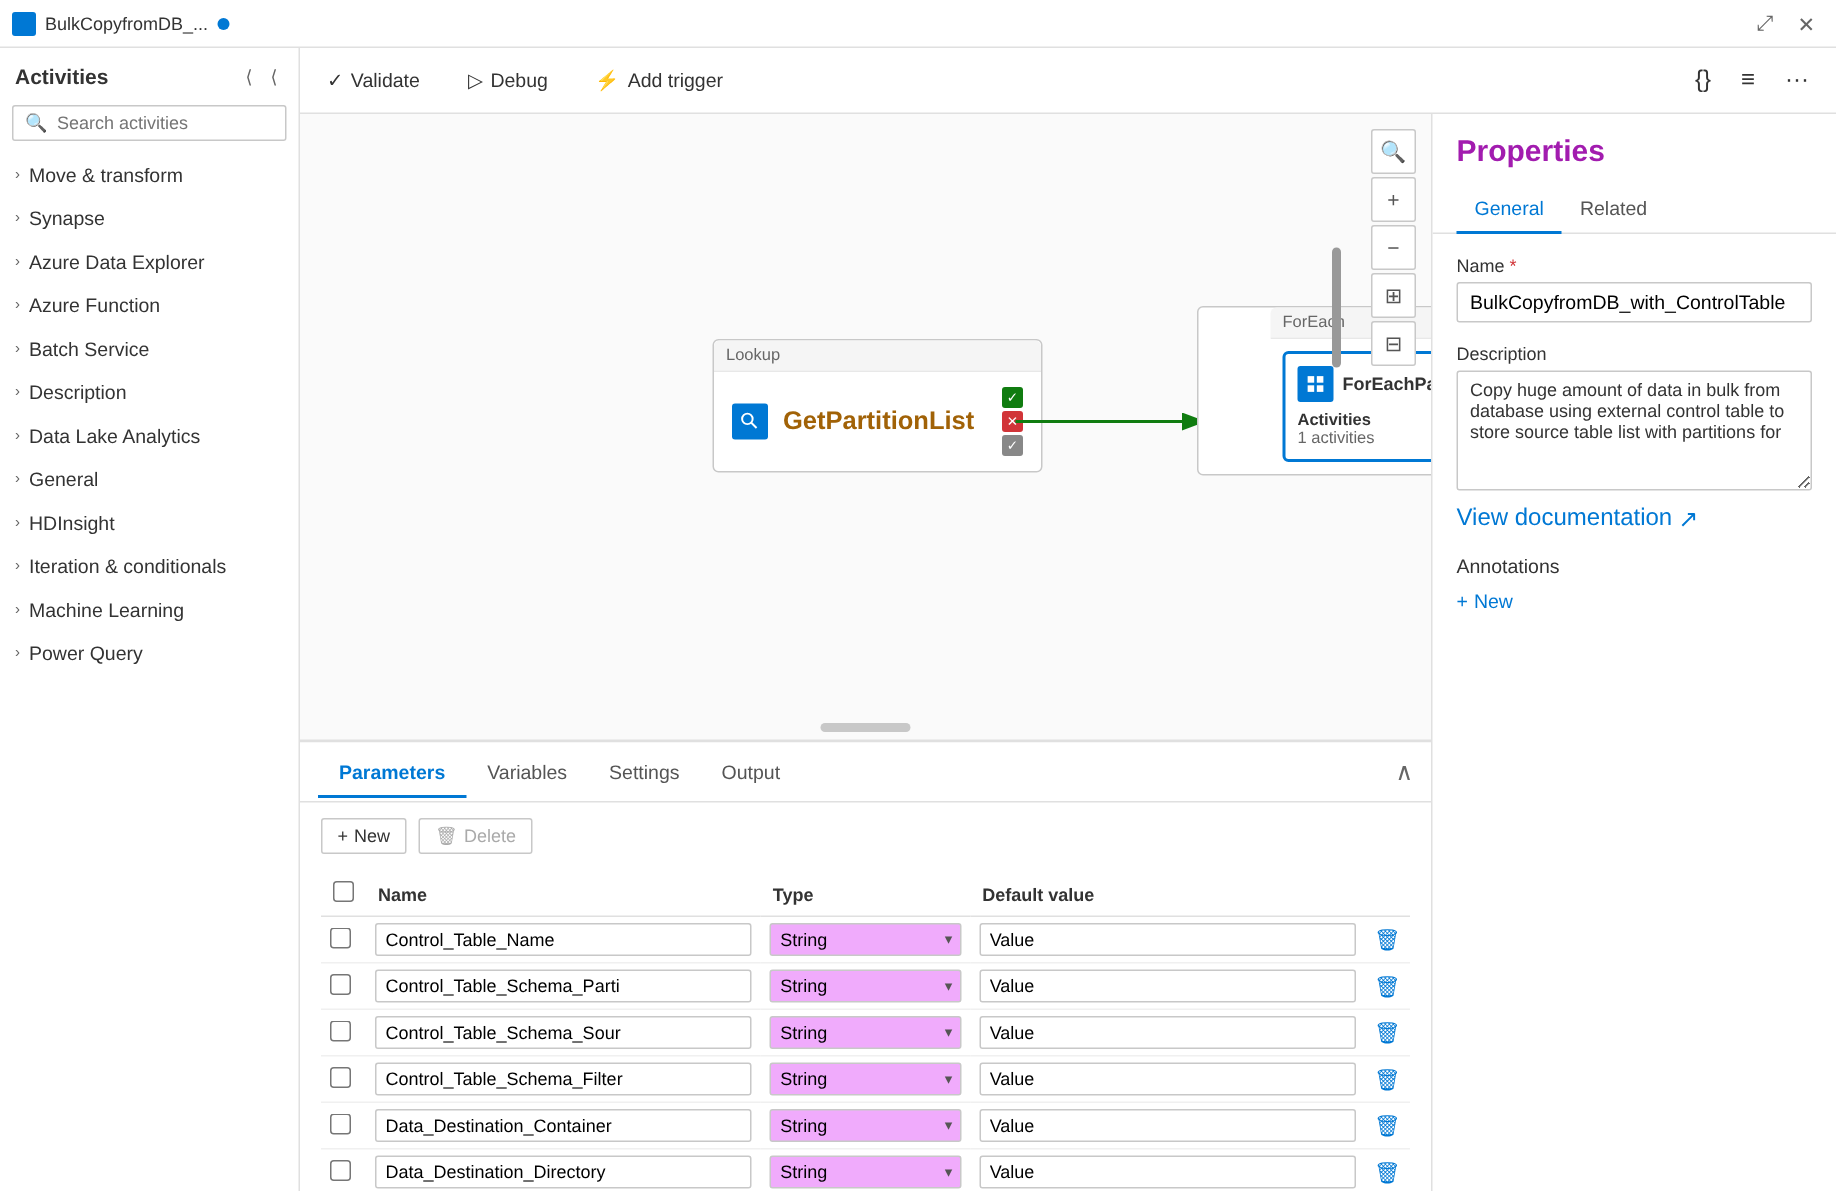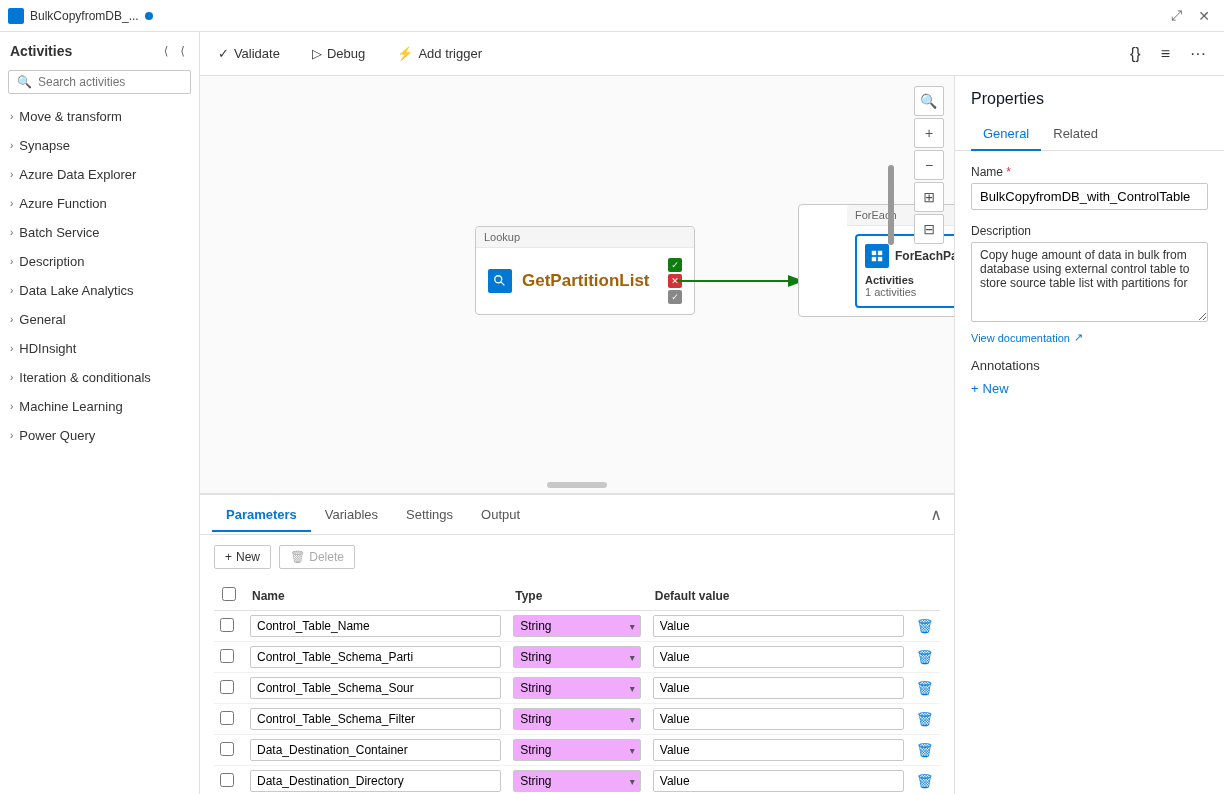--- a/index.html
+++ b/index.html
@@ -191,38 +191,38 @@
     }
     .params-checkbox { width: 14px; height: 14px; cursor: pointer; }
     .delete-btn { background: none; border: none; cursor: pointer; color: #0078d4; font-size: 14px; }
 
     
     .right-panel {
       width: 270px; border-left: 1px solid #e0e0e0;
       background: #fff; display: flex; flex-direction: column;
       overflow-y: auto;
     }
-    .right-panel-title { font-size: 16px; font-weight: 400; padding: 14px 16px 10px; color: #0f172a; }
+    .right-panel-title { font-size: 20px; font-weight: 700; padding: 14px 16px 10px; color: #a21caf; }
     .right-tabs { display: flex; border-bottom: 1px solid #e0e0e0; padding: 0 16px; }
     .right-tab { padding: 8px 12px; cursor: pointer; font-size: 13px; color: #555; border-bottom: 2px solid transparent; margin-bottom: -1px; }
     .right-tab.active { color: #0078d4; border-bottom: 2px solid #0078d4; }
     .right-panel-body { padding: 14px 16px; flex: 1; }
     .field-label { font-size: 12px; color: #333; margin-bottom: 4px; }
     .required { color: #d13438; }
     .field-input {
       width: 100%; border: 1px solid #c8c8c8; border-radius: 2px;
       padding: 5px 8px; font-size: 13px; outline: none; margin-bottom: 14px;
     }
     .field-textarea {
       width: 100%; border: 1px solid #c8c8c8; border-radius: 2px;
       padding: 5px 8px; font-size: 12px; outline: none;
       resize: vertical; min-height: 80px; font-family: inherit;
       margin-bottom: 6px; color: #333;
     }
-    .view-docs-link { color: #0078d4; font-size: 11px; cursor: pointer; text-decoration: none; display: flex; align-items: center; gap: 4px; margin-bottom: 14px; }
+    .view-docs-link { color: #0078d4; font-size: 16px; cursor: pointer; text-decoration: none; display: flex; align-items: center; gap: 4px; margin-bottom: 14px; }
     .annotations-label { font-size: 13px; font-weight: 400; color: #333; margin-bottom: 8px; }
     .add-annotation-btn {
       display: flex; align-items: center; gap: 4px;
       background: none; border: none; cursor: pointer;
       color: #0078d4; font-size: 13px; padding: 0;
     }
 
     
     ::-webkit-scrollbar { width: 6px; height: 6px; }
     ::-webkit-scrollbar-thumb { background: #c8c8c8; border-radius: 3px; }

